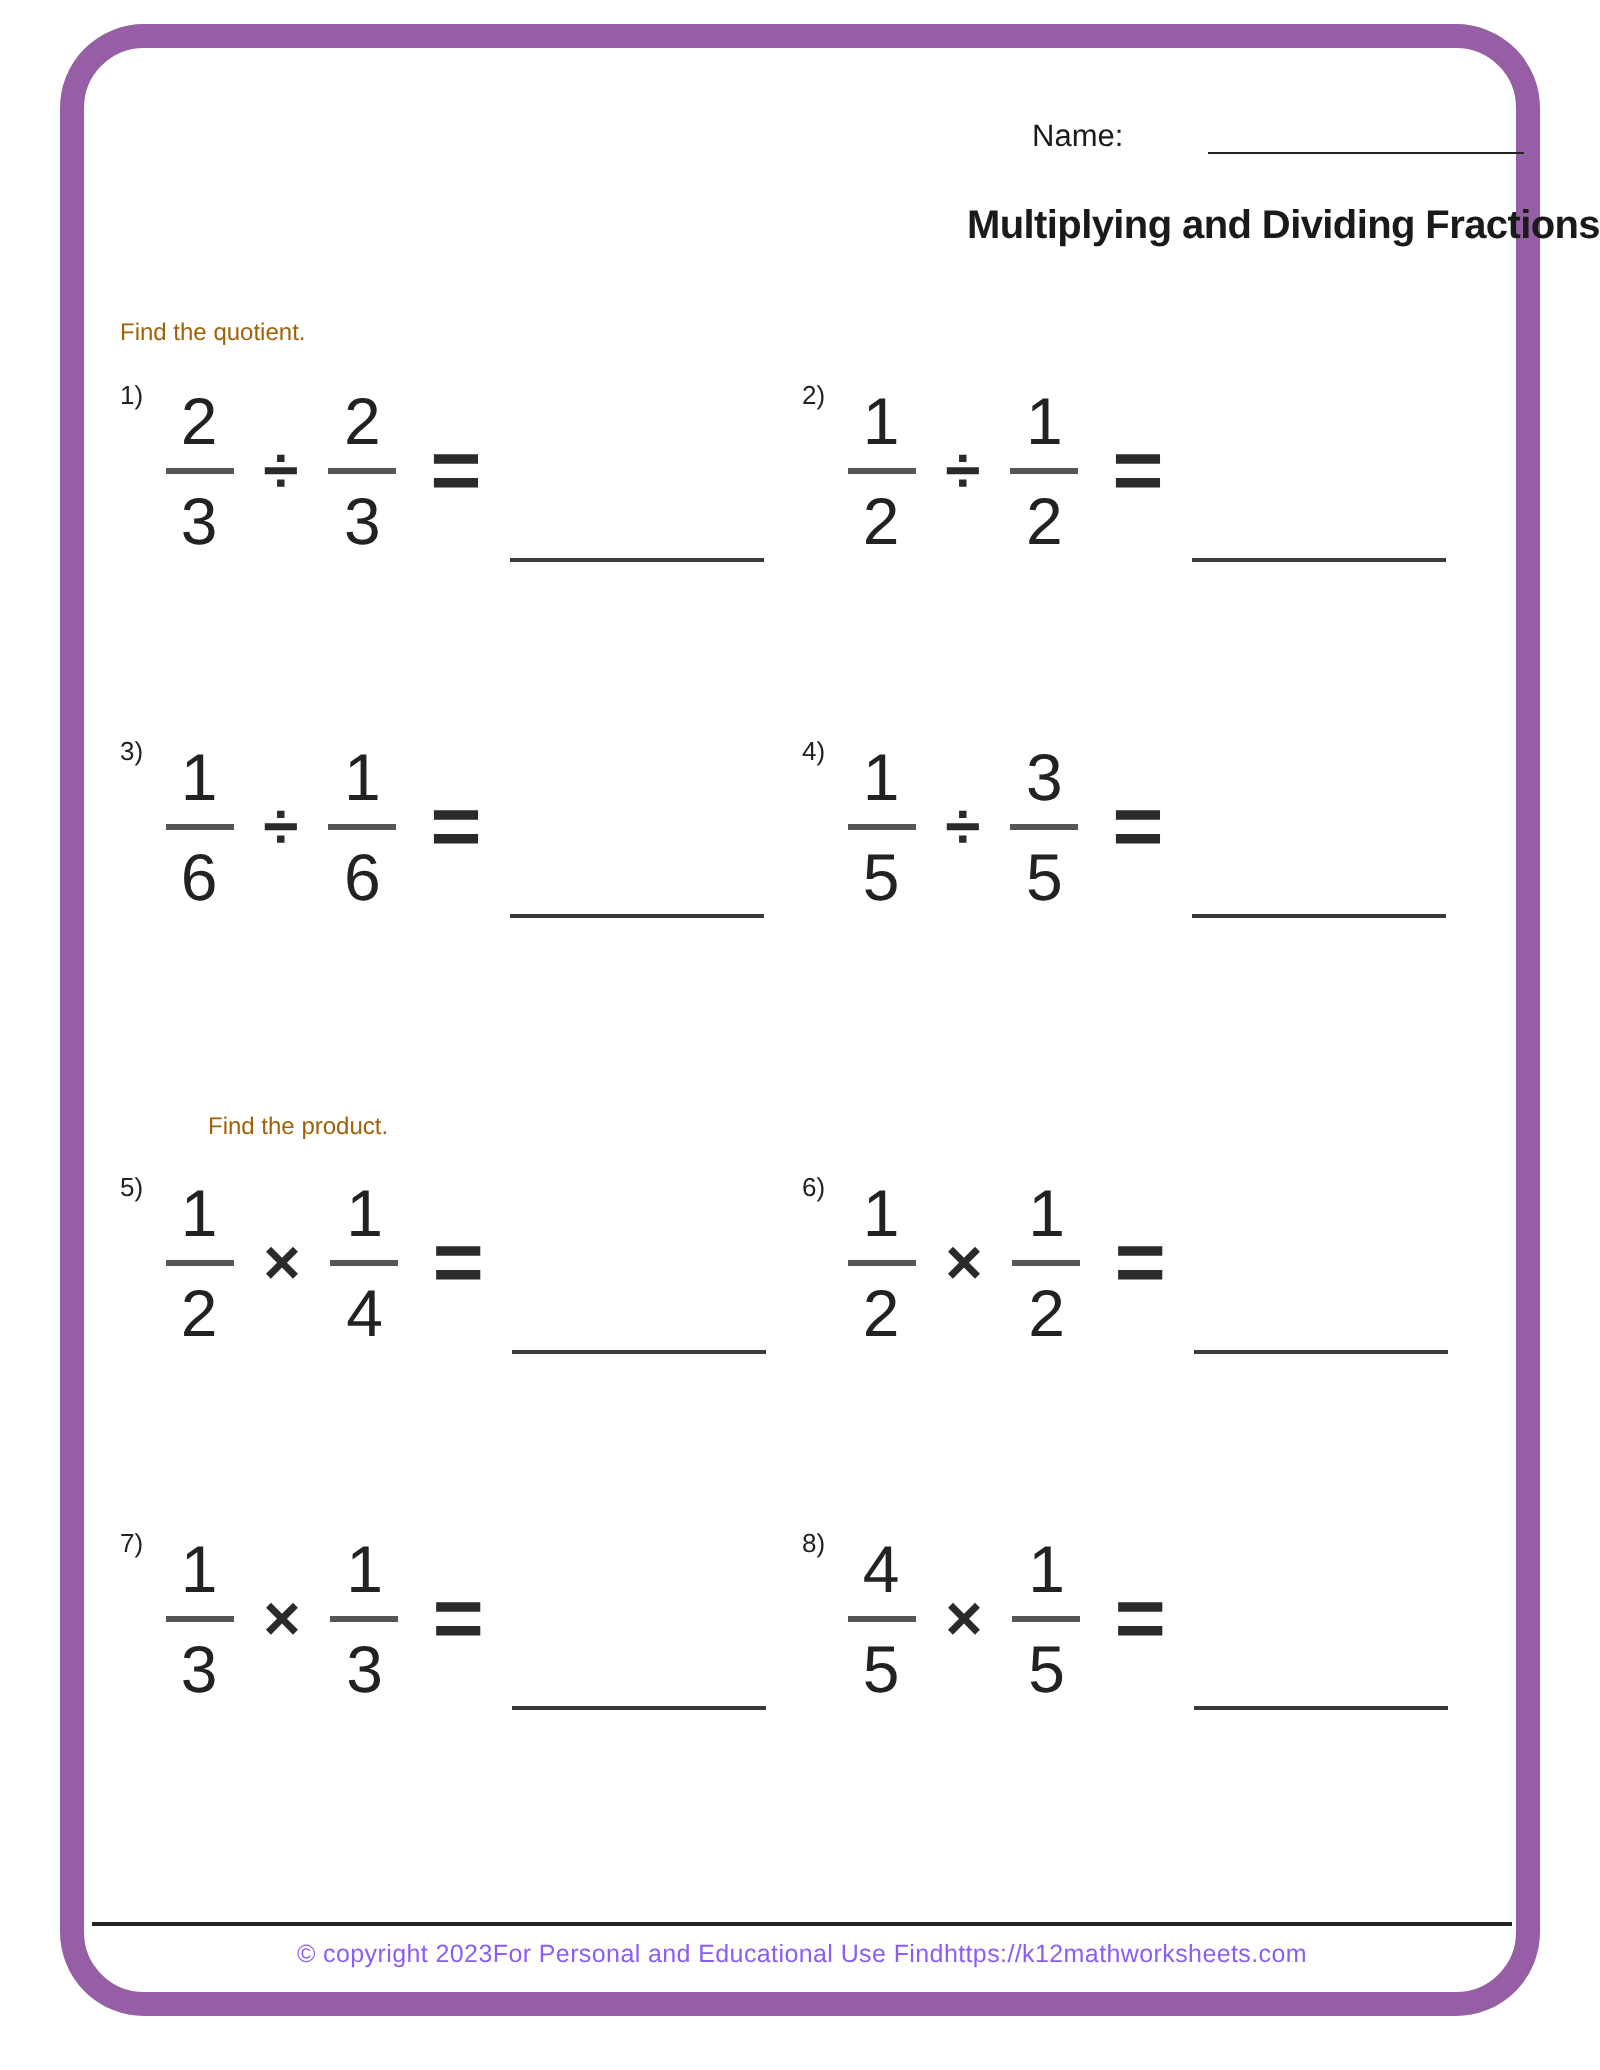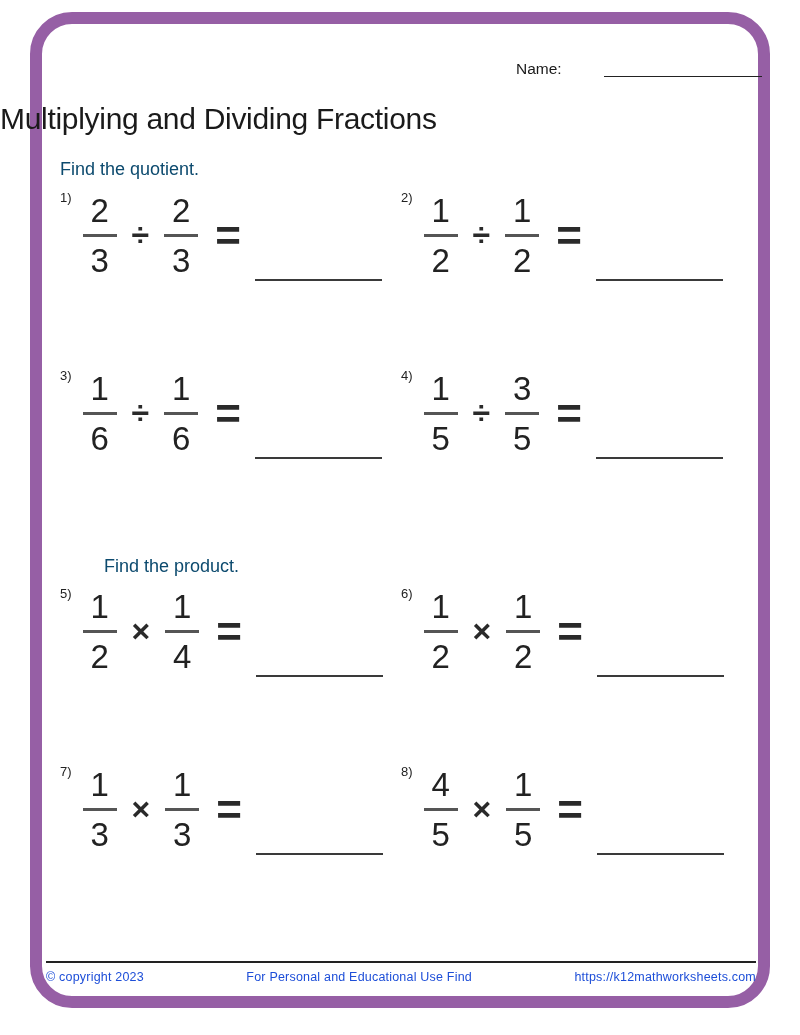--- a/index.html
+++ b/index.html
@@ -32,29 +32,29 @@
     width: 158px;
     border-bottom: 1.6px solid #222;
     margin-left: 6px;
     margin-bottom: 1px;
     height: 14px;
   }
   .title {
     position: absolute;
     left: 0; top: 102px;
     width: 100%;
-    text-align: left;
-    font-size: 30px;
-    font-weight: 400;
+    text-align: right;
+    font-size: 20px;
+    font-weight: 700;
     letter-spacing: -0.3px;
   }
   .instruction {
     position: absolute;
-    font-size: 18px;
-    color: #0c4a6e;
+    font-size: 12px;
+    color: #a16207;
   }
   .instr-quotient { left: 60px; top: 159px; }
   .instr-product  { left: 60px; top: 556px; margin-left: 44px; }
   .problem {
     position: absolute;
     display: flex;
   }
   .pnum {
     font-size: 13px;
     line-height: 1;
@@ -109,23 +109,23 @@
     left: 46px; top: 961px;
     width: 710px;
     height: 2px;
     background: #222;
   }
   .footer {
     position: absolute;
     left: 46px; top: 970px;
     width: 710px;
     display: flex;
-    justify-content: space-between;
+    justify-content: center;
     font-size: 12.5px;
-    color: #1d4ed8;
+    color: #8b5cf6;
     letter-spacing: 0.2px;
   }
 </style>
 </head>
 <body>
 
 <div class="page">
 
   <div class="frame"></div>
 

